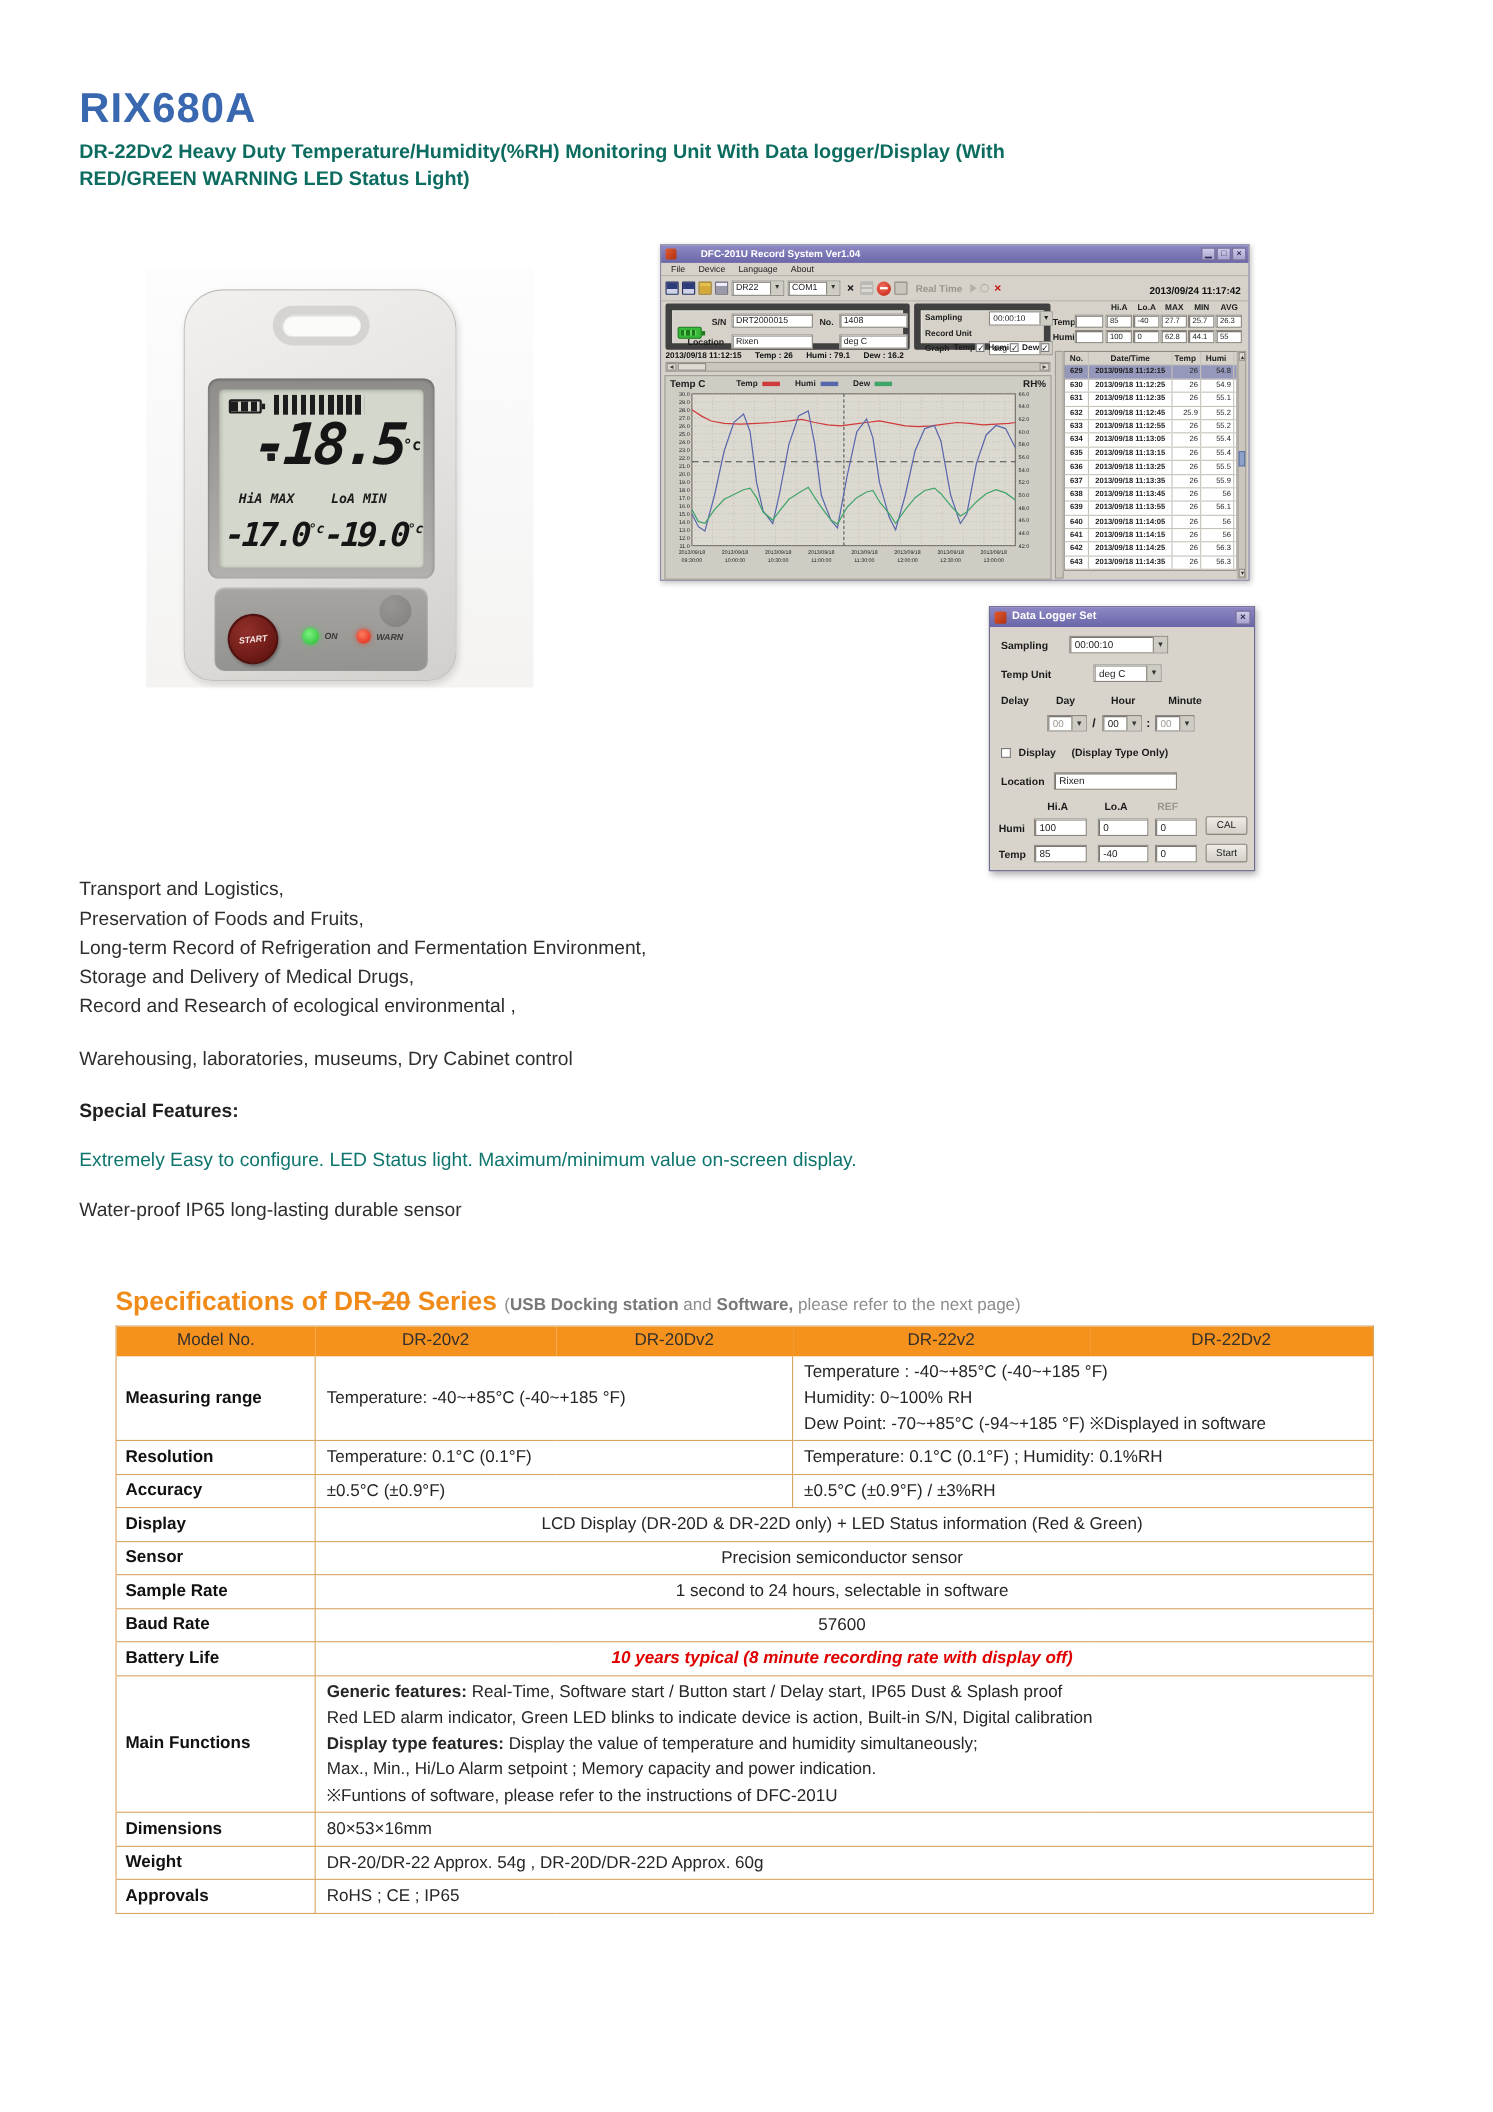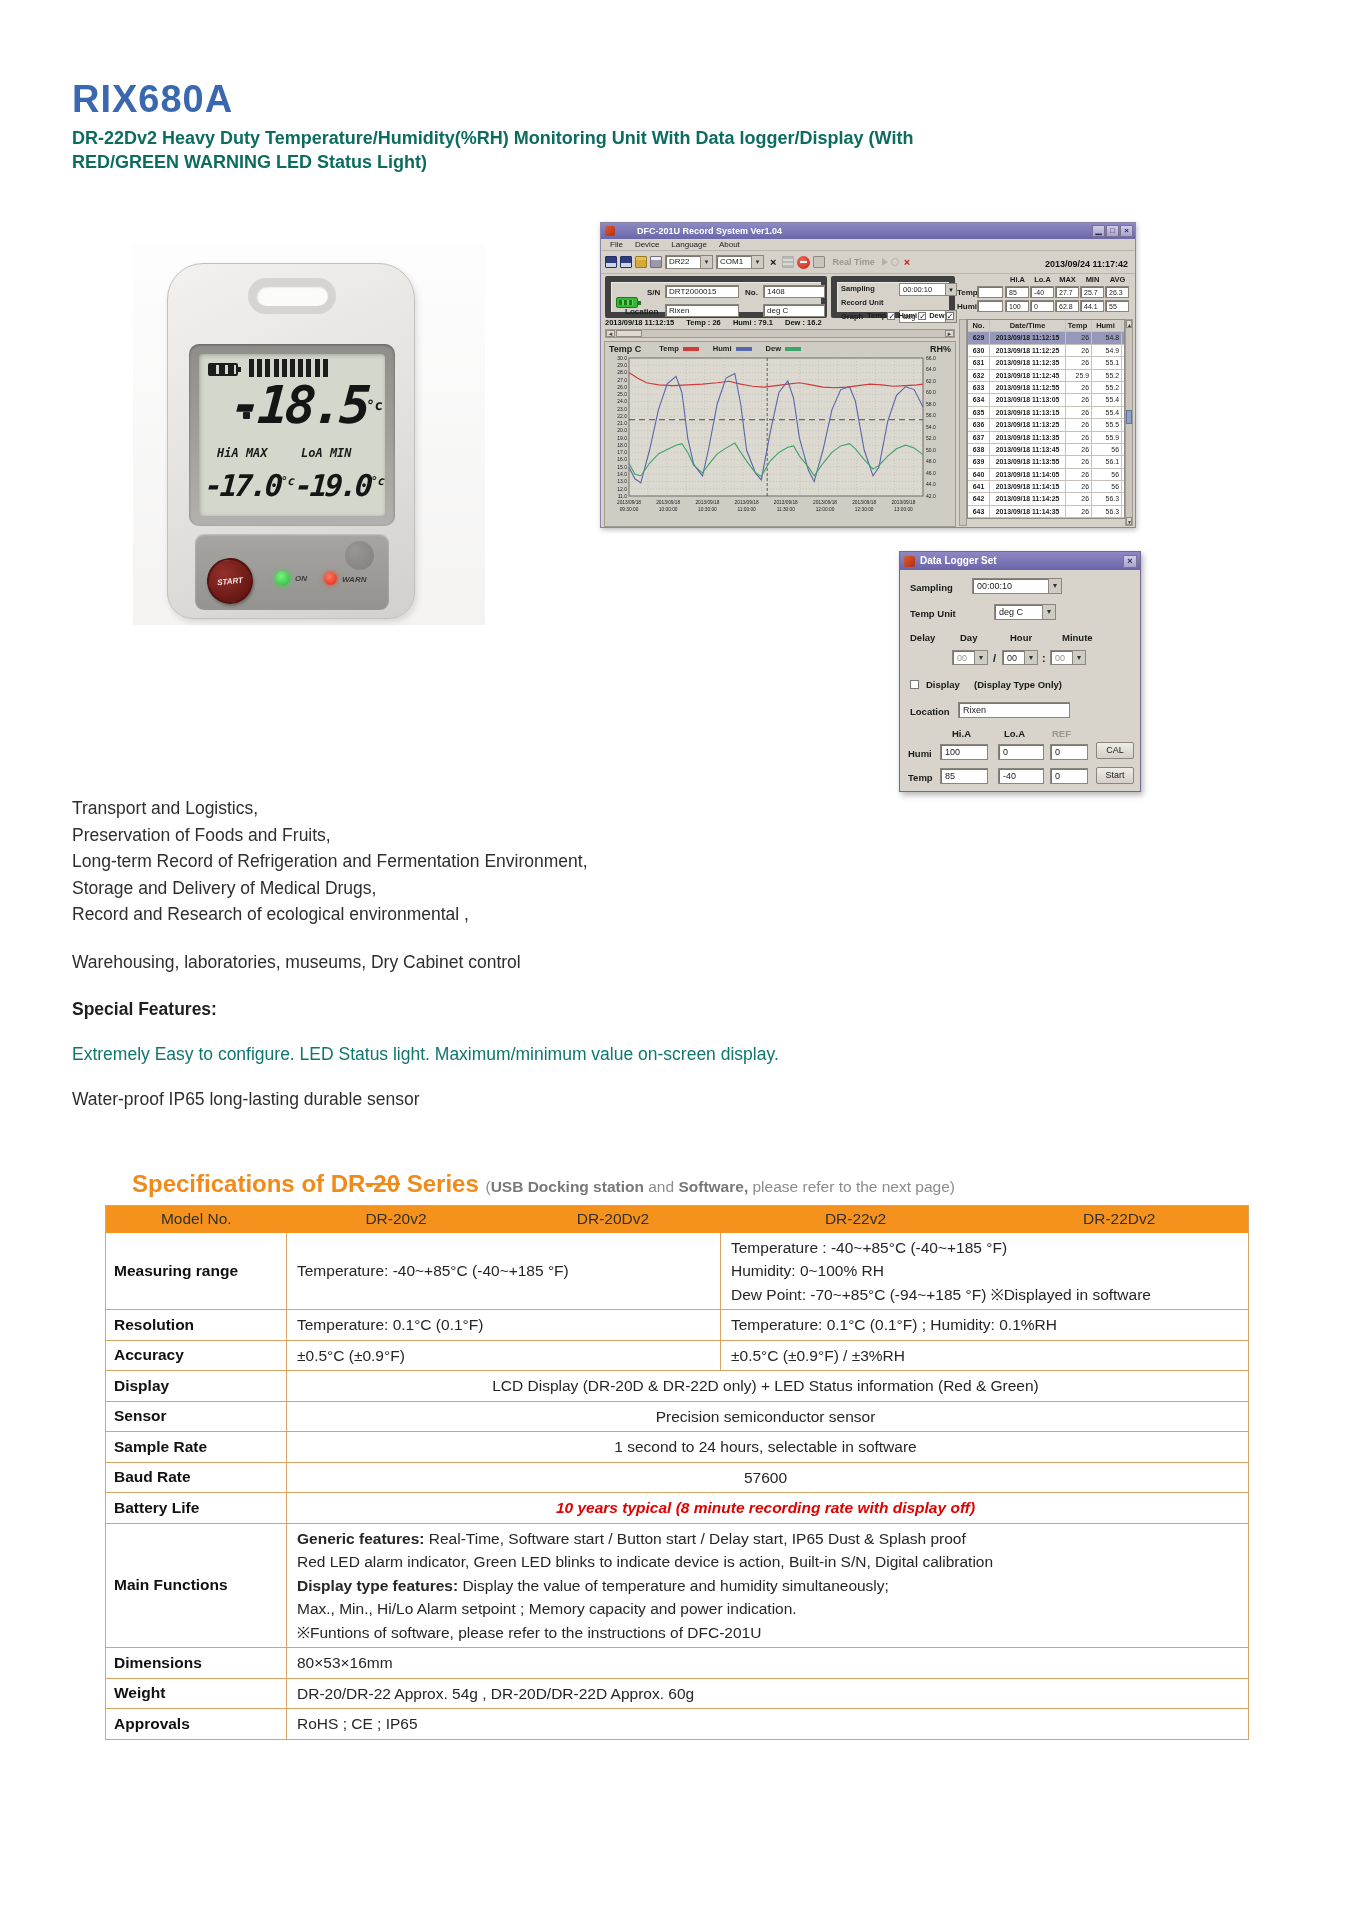--- a/index.html
+++ b/index.html
@@ -77,21 +77,21 @@
   .stats-row .st-lab { width:20px; font-weight:bold; font-size:8px; }
   .stats-row .st-cur { width:26px; height:12px; margin-right:2px; }
   .stats-row .st-val { width:24px; height:12px; margin-right:1px; font-size:7px; }
   .sw-status { position:absolute; left:4px; top:95px; width:350px; font-size:7.5px; font-weight:bold; color:#111; }
   .sw-status span { margin-right:10px; }
   .sw-hscroll { position:absolute; left:4px; top:106px; width:350px; height:9px; background:#cac6be; border:1px solid #a09c94; }
   .sw-hscroll .thumb { position:absolute; left:10px; top:0; width:26px; height:7px; background:#dedad2; border:1px solid #8f8b83; }
   .sw-hscroll .arr { position:absolute; top:0; width:9px; height:7px; background:#dedad2; border:1px solid #8f8b83; font-size:6px; line-height:7px; text-align:center; color:#444; }
   .sw-chart { position:absolute; left:3px; top:118px; width:352px; height:186px; background:#cfccc4; border:1px solid #a09c94; }
   .ch-head { display:flex; align-items:center; height:13px; padding:0 4px; }
-  .ch-title { font-weight:bold; font-size:9px; margin-right:18px; }
+  .ch-title { font-weight:bold; font-size:9px; margin-right:28px; }
   .leg-item { display:flex; align-items:center; margin-right:14px; font-size:7.5px; font-weight:bold; }
   .leg-swatch { width:16px; height:4px; margin-left:4px; }
   .ch-rh { margin-left:auto; font-weight:bold; font-size:9px; }
   .rec { position:absolute; left:358px; top:96px; width:174px; height:207px; background:#d6d2ca; }
   .rec-table { position:absolute; left:8px; top:0; width:158px; border:1px solid #8f8b83; background:#fff; }
   .rec-row { display:flex; height:12.4px; border-bottom:1px solid #c6c2ba; }
   .rec-row div { font-size:6.9px; line-height:12px; overflow:hidden; white-space:nowrap; border-right:1px solid #c6c2ba; }
   .rec-c0 { width:22px; text-align:center; font-weight:bold; }
   .rec-c1 { width:76px; text-align:center; font-weight:bold; }
   .rec-c2 { width:26px; text-align:right; padding-right:2px; }
@@ -117,21 +117,21 @@
   .gray { color:#9a968e; }
 
   
   .apps { left:72px; top:795px; font-size:17.5px; color:#2e2e2e; line-height:26.5px; }
   .apps-extra { left:72px; top:952px; font-size:17.5px; color:#2e2e2e; }
   .feat-head { left:72px; top:999px; font-size:17.5px; font-weight:bold; color:#1f1f1f; }
   .feat-1 { left:72px; top:1044px; font-size:17.5px; color:#0f766e; }
   .feat-2 { left:72px; top:1089px; font-size:17.5px; color:#2e2e2e; }
 
   
-  .spec-head { left:105px; top:1170px; font-size:24px; font-weight:bold; color:#f08a18;margin-left:27px; }
+  .spec-head { left:105px; top:1170px; font-size:24px; font-weight:bold; color:#f08a18; }
   .spec-head .note { font-size:15.5px; font-weight:normal; color:#8c8c8c; }
   .spec-head .note b { color:#787878; }
   .spec-strike { text-decoration:line-through; }
   .spec-table-wrap { left:105px; top:1205px; width:1143px; }
   table.spec { width:1143px; border-collapse:collapse; table-layout:fixed; border:1px solid #d9a361; }
   table.spec thead th { background:#f5921e; color:#33302c; font-size:15.5px; font-weight:500; height:27px; }
   table.spec tbody th.lab { text-align:left; font-size:15.5px; font-weight:bold; color:#111; padding:3px 4px 3px 8px; vertical-align:middle; border-right:1px solid #d9a361; border-bottom:1px solid #d9a361; }
   table.spec td { font-size:15.5px; color:#262626; padding:3px 6px 3px 10px; vertical-align:middle; border-bottom:1px solid #d9a361; }
   table.spec td.splitB { border-left:1px solid #d9a361; }
   table.spec td .cl { line-height:23.5px; }

